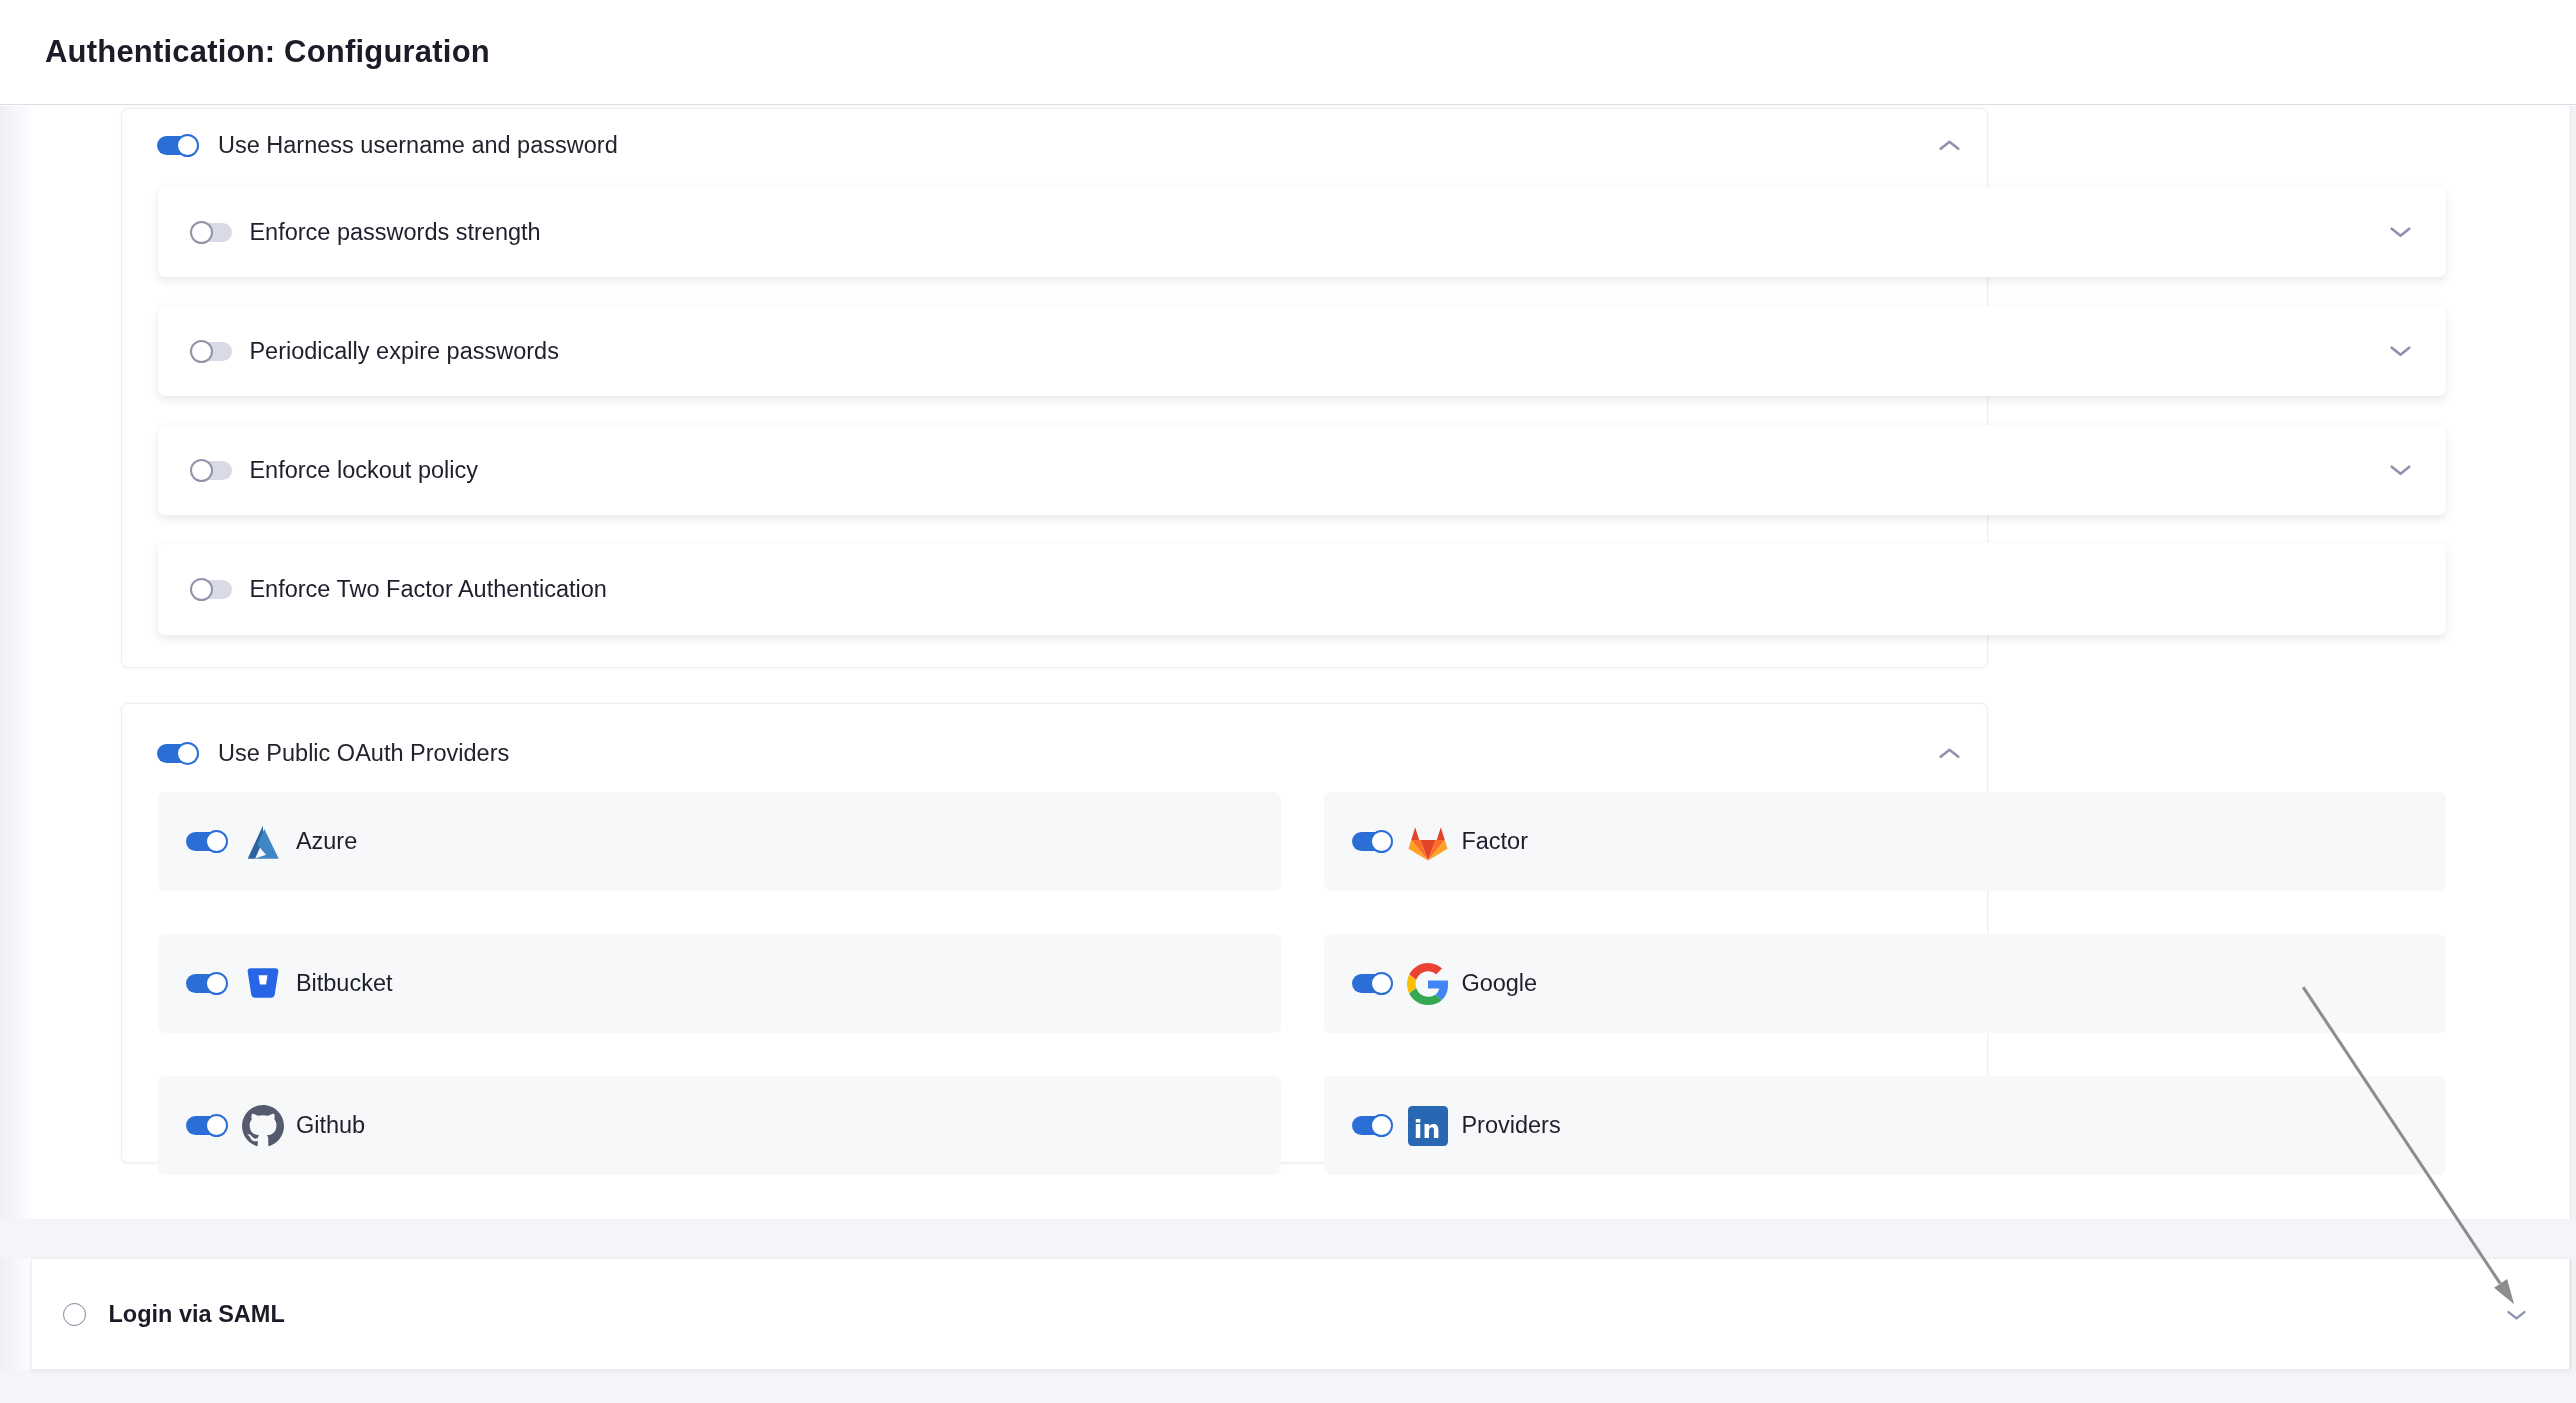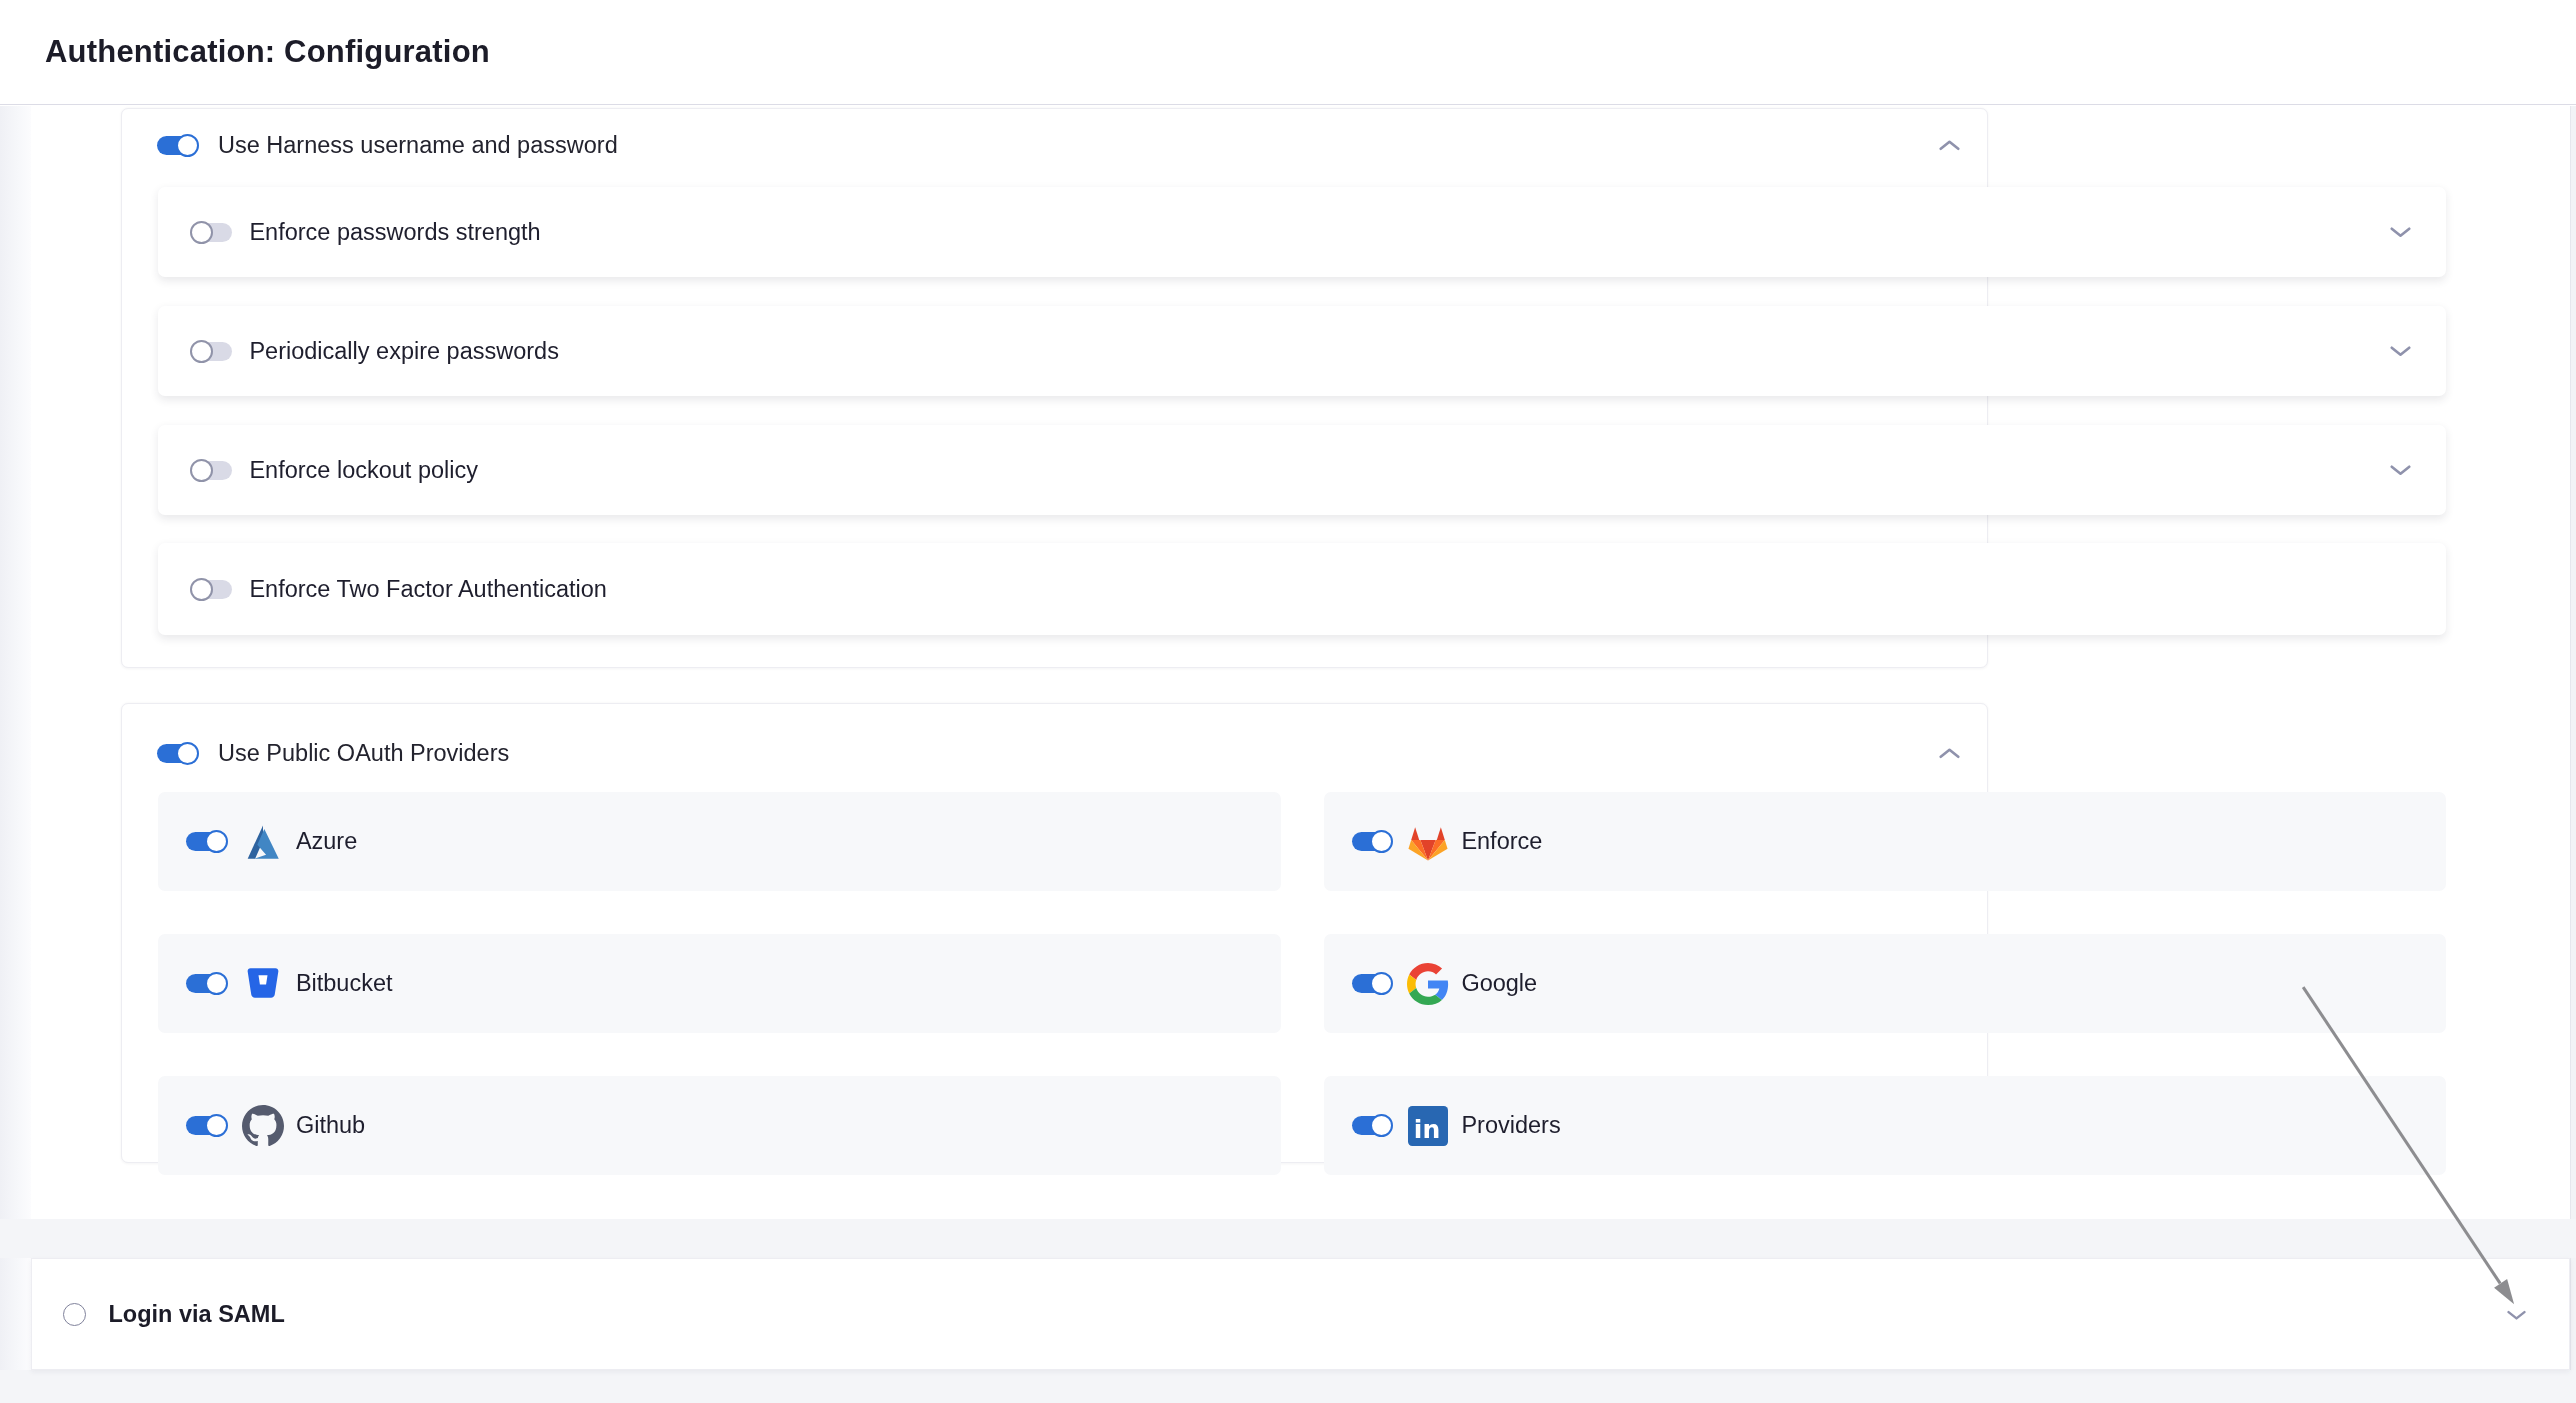--- a/index.html
+++ b/index.html
@@ -207,21 +207,21 @@
         <svg width="42" height="40" viewBox="0 0 32 30">
           <polygon fill="#e24329" points="16,29 10.2,13.5 21.8,13.5"></polygon>
           <polygon fill="#fc6d26" points="16,29 10.2,13.5 3.2,13.5"></polygon>
           <polygon fill="#fc6d26" points="16,29 21.8,13.5 28.8,13.5"></polygon>
           <polygon fill="#fca326" points="3.2,13.5 1.1,20.1 16,29"></polygon>
           <polygon fill="#fca326" points="28.8,13.5 30.9,20.1 16,29"></polygon>
           <polygon fill="#e24329" points="3.2,13.5 9.3,13.5 6.2,3.8"></polygon>
           <polygon fill="#e24329" points="28.8,13.5 22.7,13.5 25.8,3.8"></polygon>
         </svg>
       </span>
-      <span class="provider-label">Enforce</span>
+      <span class="provider-label">Factor</span>
     </div>
 
     <div class="provider-tile">
       <span class="toggle on">
           <span class="knob"></span>
         </span>
       <span class="provider-icon">
         <svg width="40" height="40" viewBox="0 0 48 48">
           <path d="M9 5 L39 5 C41.2 5 42.7 6.9 42.4 9 L38.1 36.6 C37.8 38.8 35.9 40.4 33.7 40.4 L14.3 40.4 C12.1 40.4 10.2 38.8 9.9 36.6 L5.6 9 C5.3 6.9 6.8 5 9 5 Z" fill="#2565e6"></path>
           <path d="M18.6 13.5 h10.8 l-1.7 11 h-7.4 z" fill="#ffffff"></path>

